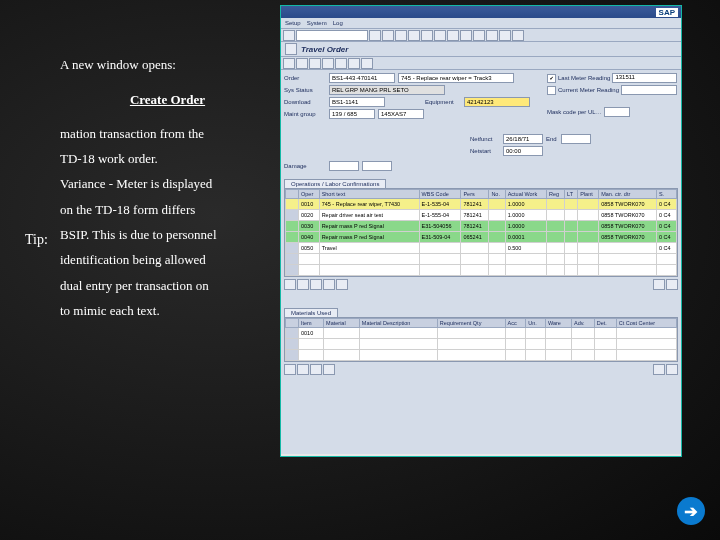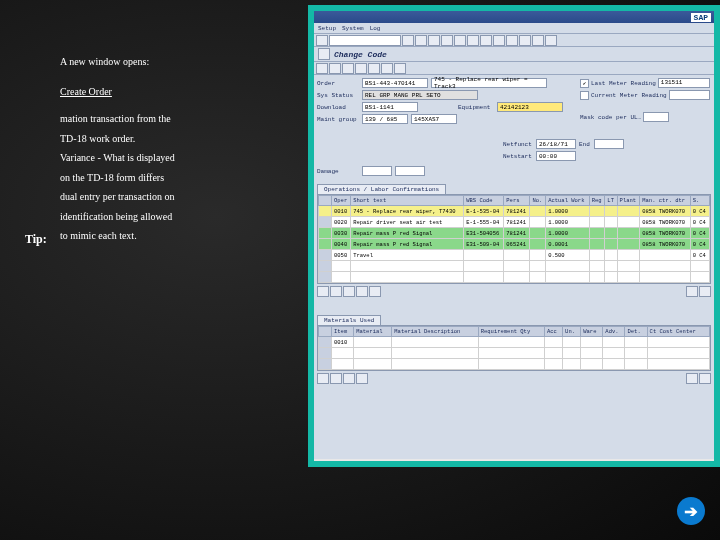--- a/index.html
+++ b/index.html
@@ -1,24 +1,24 @@
 <!DOCTYPE html>
 <html><head>
 <meta charset="utf-8">
 <style>
   html,body{margin:0;padding:0;width:720px;height:540px;background:#1a1a1a;font-family:"Times New Roman",serif;color:#fff;overflow:hidden}
   body{background:radial-gradient(ellipse at 30% 40%,#2a2a2a 0%,#1a1a1a 50%,#0a0a0a 100%)}
   .slide{position:relative;width:720px;height:540px}
-  .instruction-col{position:absolute;left:60px;top:52px;width:215px;font-size:10px;line-height:1.95}
-  .instruction-col .title{font-weight:normal;text-decoration:underline;margin:10px 0 8px}
+  .instruction-col{position:absolute;left:60px;top:52px;width:215px;font-size:13px;line-height:1.95}
+  .instruction-col .title{font-weight:bold;text-align:center;text-decoration:underline;margin:10px 0 8px}
   .instruction-col .para{margin:0}
-  .tip-label{position:absolute;left:25px;top:232px;font-weight:bold;font-size:12px}
+  .tip-label{position:absolute;left:25px;top:232px;font-weight:normal;font-size:14px}
   .tip-body{}
   .hl-num{color:#ffc107}
-  .sap-window{position:absolute;left:308px;top:5px;width:400px;height:450px;background:#e8e8e8;font-family:Liberation Mono, monospace;font-size:7px;color:#000;border:6px solid #14b8a6}
+  .sap-window{position:absolute;left:280px;top:5px;width:400px;height:450px;background:#e8e8e8;font-family:Liberation Sans, sans-serif;font-size:7px;color:#000;border:1px solid #14b8a6}
   .sap-titlebar{height:12px;background:linear-gradient(#3a5a9a,#2a4a8a);color:#fff;display:flex;align-items:center;justify-content:space-between;padding:0 3px;font-size:7px}
   .sap-logo{background:#fff;color:#0a3d7a;font-weight:bold;padding:0 3px;font-size:8px}
   .sap-menubar{height:10px;background:#d4dce8;border-bottom:1px solid #9aa8c0;display:flex;align-items:center;gap:6px;padding:0 4px;font-size:6px;color:#1a2a5a}
   .sap-toolbar{height:12px;background:#d4dce8;border-bottom:1px solid #9aa8c0;display:flex;align-items:center;gap:1px;padding:0 2px}
   .sap-tb-btn{width:10px;height:9px;background:#e8ecf4;border:1px solid #8a98b0;display:inline-block}
   .sap-tb-drop{width:70px;height:9px;background:#fff;border:1px solid #8a98b0}
   .sap-screen-title{height:14px;background:#d4dce8;border-bottom:1px solid #9aa8c0;display:flex;align-items:center;padding:0 4px;gap:4px;font-size:8px}
   .sap-screen-title .st-icon{width:10px;height:10px;background:#e8ecf4;border:1px solid #8a98b0}
   .sap-screen-title .st-text{font-style:italic;color:#1a2a5a;font-weight:bold}
   .sap-app-toolbar{height:12px;background:#d4dce8;border-bottom:1px solid #9aa8c0;display:flex;align-items:center;gap:1px;padding:0 2px}
@@ -52,24 +52,25 @@
 </head>
 <body>
 
 <div class="slide">
   <div class="instruction-col">
     <p class="para">A new window opens:</p>
     <p class="title">Create Order</p>
     <p class="para">mation transaction from the</p>
     <p class="para">TD-18 work order.</p>
     <div class="tip-body">
-      <p class="para">Variance - What is displayed</p>
+      <p class="para">Variance - Meter is displayed</p>
       <p class="para">on the TD-18 form differs</p>
+      <p class="para">BSIP. This is due to personnel</p>
+      <p class="para">identification being allowed</p>
       <p class="para">dual entry per transaction on</p>
-      <p class="para">identification being allowed</p>
       <p class="para">to mimic each text.</p>
     </div>
   </div>
   <div class="tip-label">Tip:</div>
 
   <div class="sap-window">
     <div class="sap-titlebar">
       <span> </span>
       <span class="sap-logo">SAP</span>
     </div>
@@ -89,21 +90,21 @@
       <span class="sap-tb-btn"></span>
       <span class="sap-tb-btn"></span>
       <span class="sap-tb-btn"></span>
       <span class="sap-tb-btn"></span>
       <span class="sap-tb-btn"></span>
       <span class="sap-tb-btn"></span>
       <span class="sap-tb-btn"></span>
     </div>
     <div class="sap-screen-title">
       <span class="st-icon"></span>
-      <span class="st-text">Change Code</span>
+      <span class="st-text">Travel Order</span>
     </div>
     <div class="sap-app-toolbar">
       <span class="sap-tb-btn"></span>
       <span class="sap-tb-btn"></span>
       <span class="sap-tb-btn"></span>
       <span class="sap-tb-btn"></span>
       <span class="sap-tb-btn"></span>
       <span class="sap-tb-btn"></span>
       <span class="sap-tb-btn"></span>
     </div>

